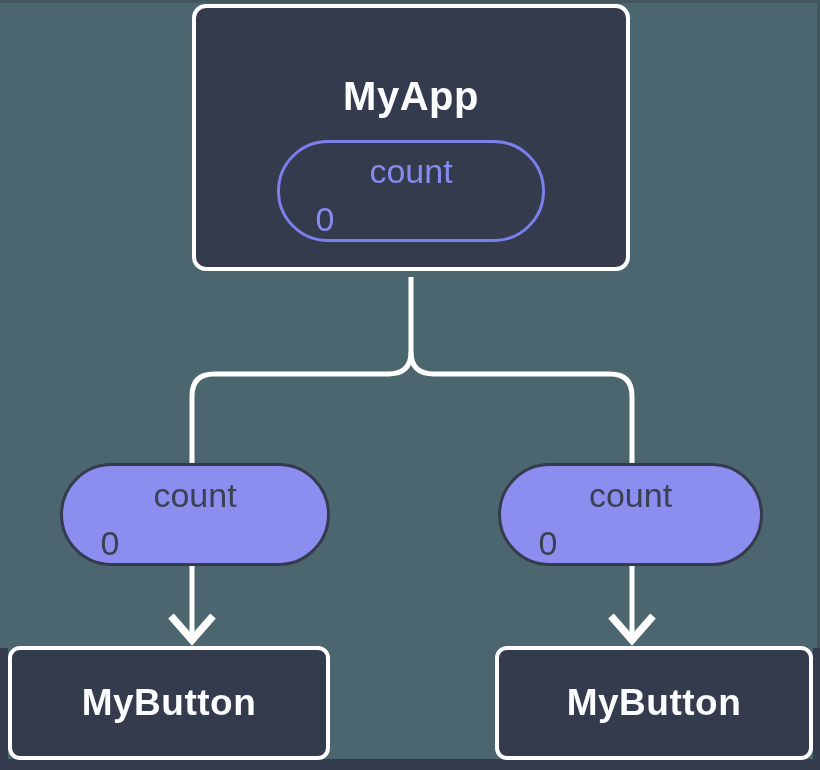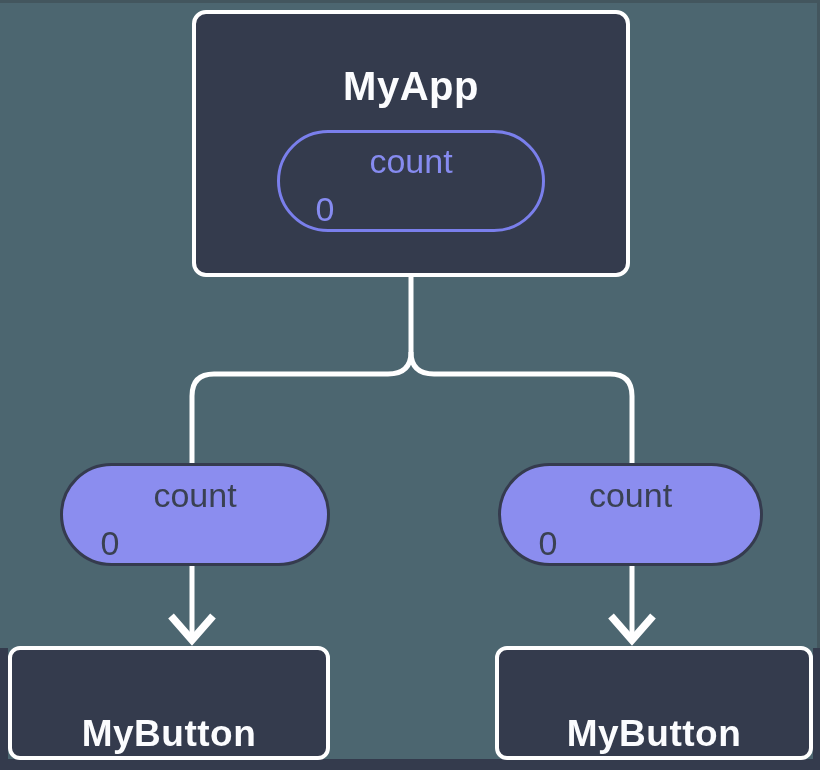--- a/index.html
+++ b/index.html
@@ -24,27 +24,27 @@
 
   .node{
     position:absolute;
     background:#343b4d;
     border:4px solid #ffffff;
     border-radius:14px;
     box-sizing:border-box;
     z-index:4;
     display:flex;flex-direction:column;align-items:center;
   }
-  #root-node{left:192px;top:10px;width:438px;height:267px;padding-top:48px;}
+  #root-node{left:192px;top:4px;width:438px;height:267px;padding-top:64px;}
   .node-title{
     color:#fbfcfe;
     font-size:40px;font-weight:600;letter-spacing:0.5px;
     line-height:1.2;
   }
-  .leaf-node{justify-content:flex-end;border-radius:12px;}
+  .leaf-node{justify-content:center;border-radius:12px;}
   #leaf-node-left{left:8px;top:646px;width:322px;height:114px;}
   #leaf-node-right{left:495px;top:646px;width:318px;height:114px;}
   .leaf-node .node-title{font-size:37px;}
 
   .pill{
     box-sizing:border-box;
     display:flex;align-items:stretch;
     border-radius:52px;
     overflow:hidden;
     z-index:5;

